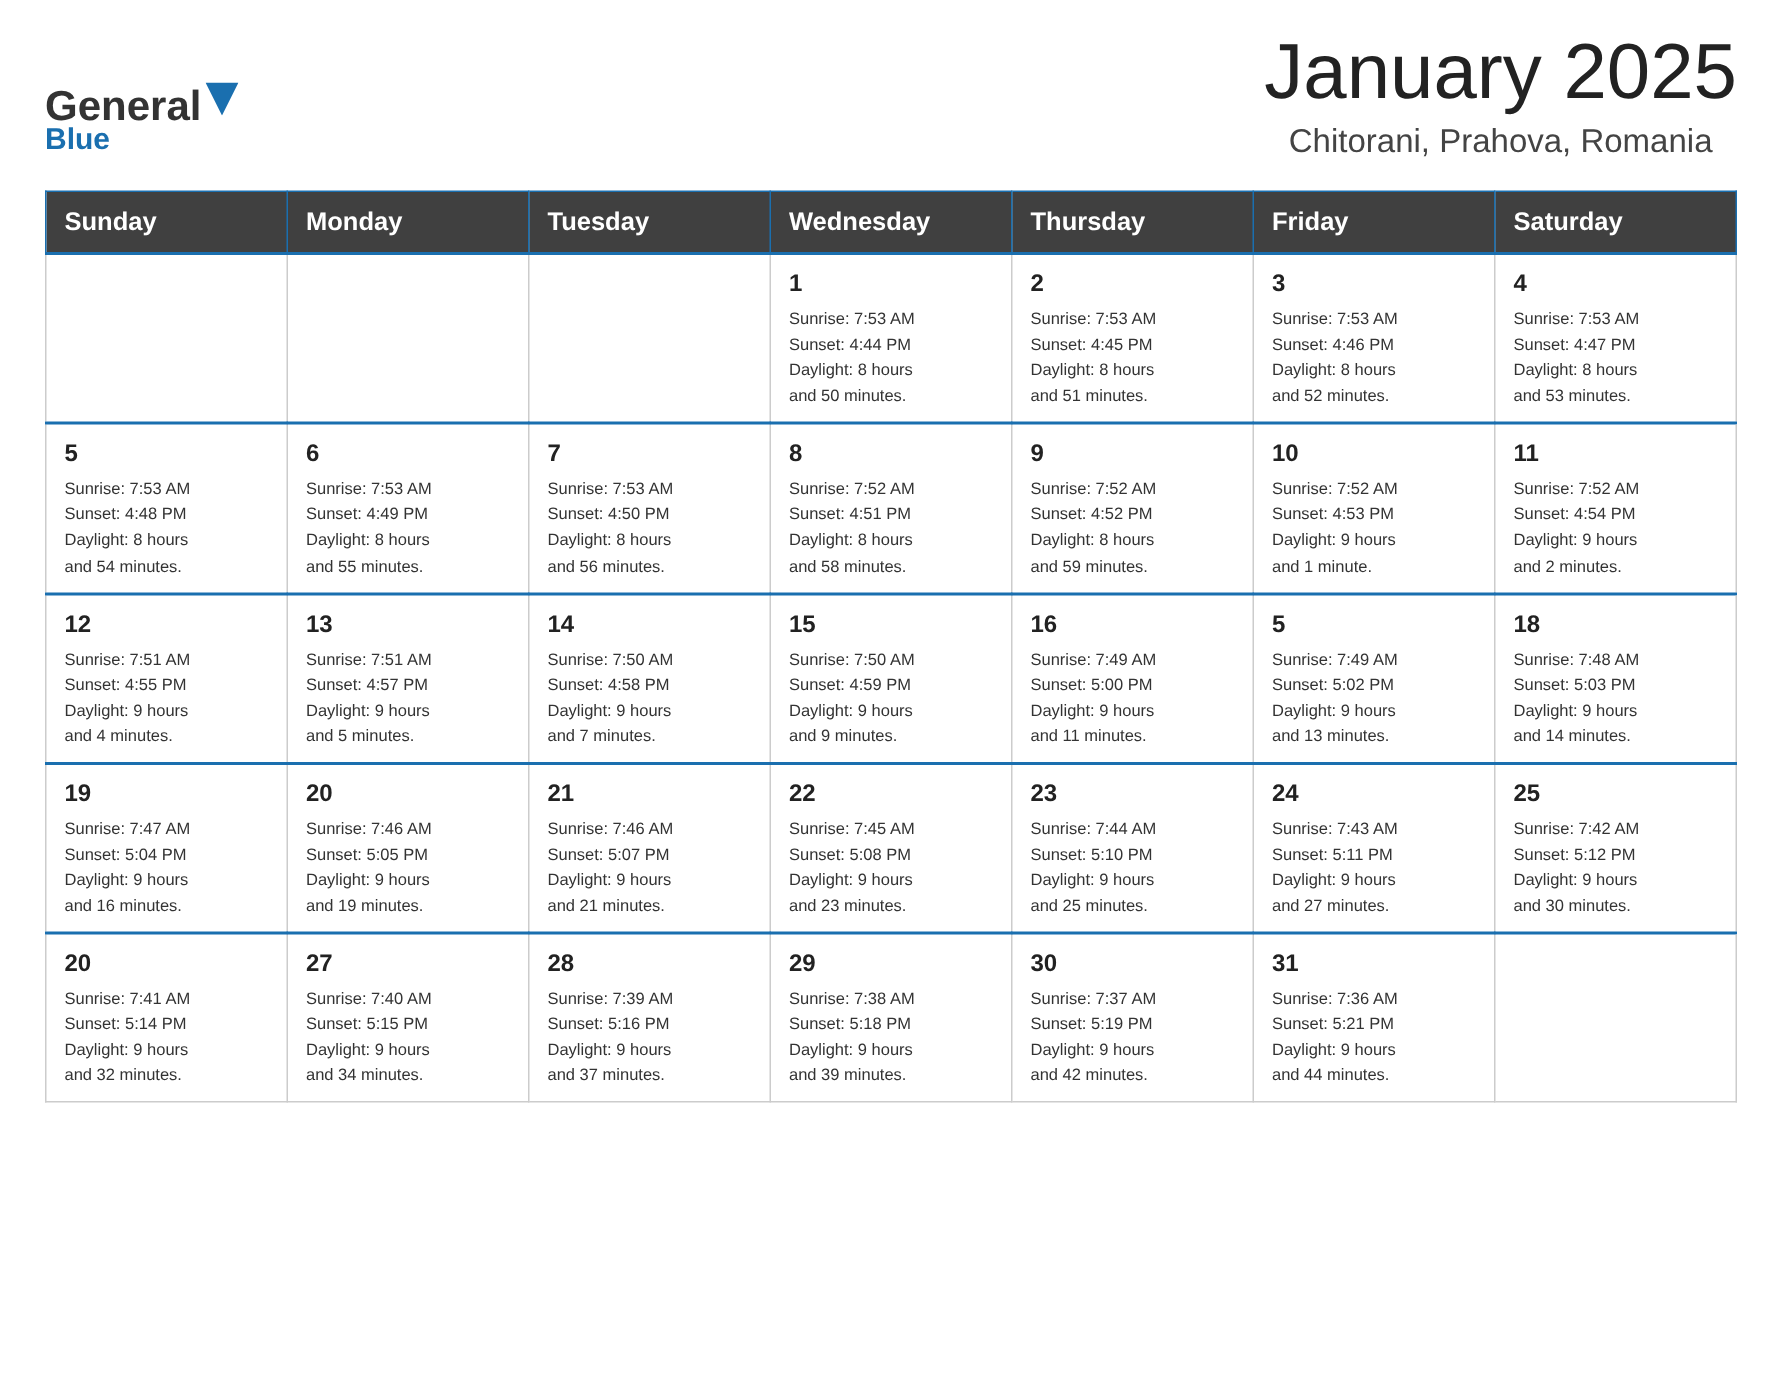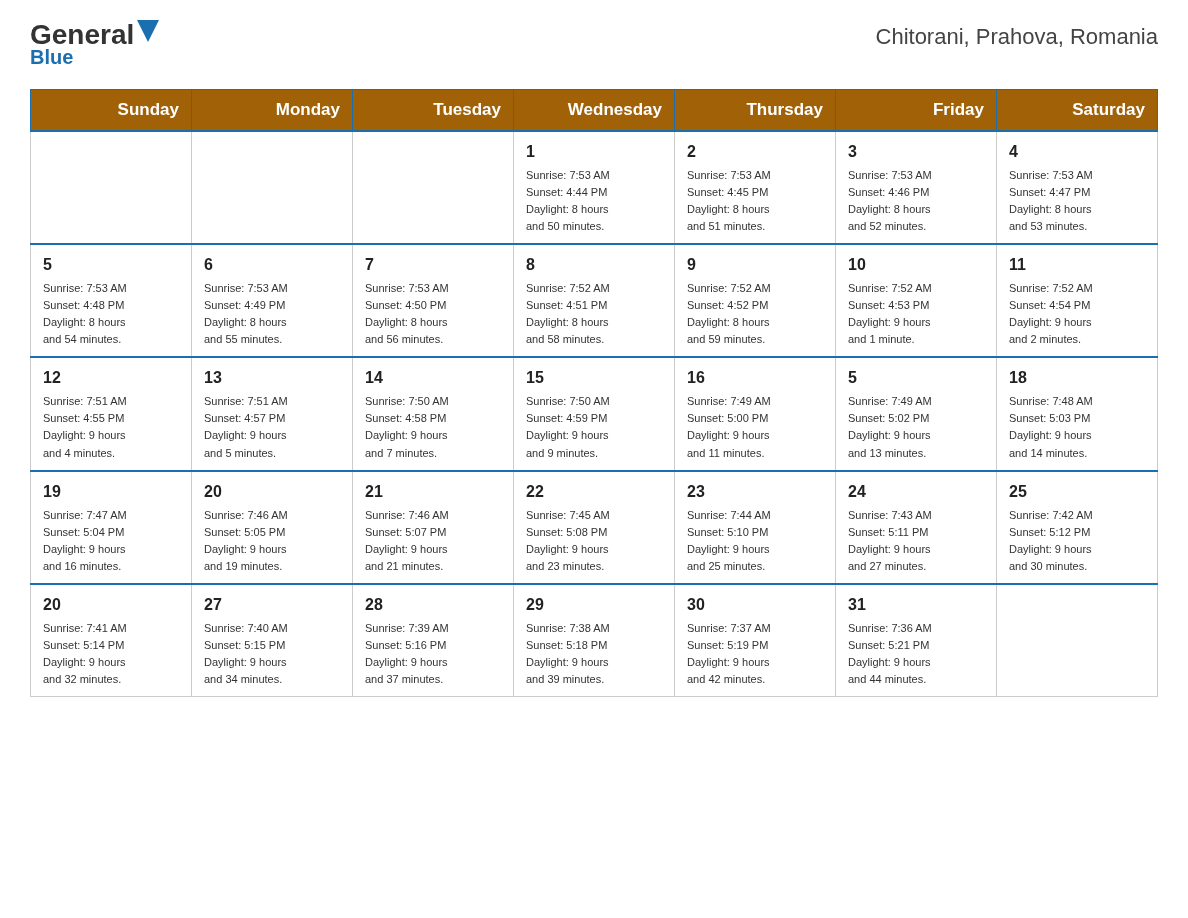--- a/index.html
+++ b/index.html
@@ -46,26 +46,26 @@
       font-size: 22px;
       color: #444;
       margin-top: 4px;
       text-align: center;
     }
     table {
       width: 100%;
       border-collapse: collapse;
     }
     thead th {
-      background-color: #a16207;
+      background-color: #404040;
       color: #fff;
       font-size: 17px;
       font-weight: bold;
       padding: 10px 12px;
-      text-align: right;
+      text-align: left;
       border: 1px solid #1a6faf;
     }
     tbody td {
       vertical-align: top;
       padding: 8px 12px;
       border: 1px solid #ccc;
       width: 14.28%;
       min-height: 110px;
       height: 110px;
       font-size: 13px;
@@ -89,31 +89,32 @@
     }
     tbody td:first-child {
       border-left: 1px solid #ccc;
     }
   </style>
 </head>
 <body>
 
 <div class="header">
   <div class="logo">
-    <div style="display:flex;align-items:center;">
+    <div style="display:flex;align-items:center;margin-top:35px;">
       <span class="logo-text">General</span>
       <span style="display:inline-block;margin-left:3px;margin-bottom:4px;">
         <svg width="22" height="22" viewBox="0 0 22 22">
           <polygon points="0,0 22,0 11,22" fill="#1a6faf"></polygon>
         </svg>
       </span>
     </div>
     <div class="logo-line">Blue</div>
   </div>
   <div class="title-block">
+    <div class="calendar-title">January 2025</div>
     <div class="calendar-subtitle">Chitorani, Prahova, Romania</div>
   </div>
 </div>
 
 <table>
   <thead>
     <tr>
       <th>Sunday</th>
       <th>Monday</th>
       <th>Tuesday</th>

